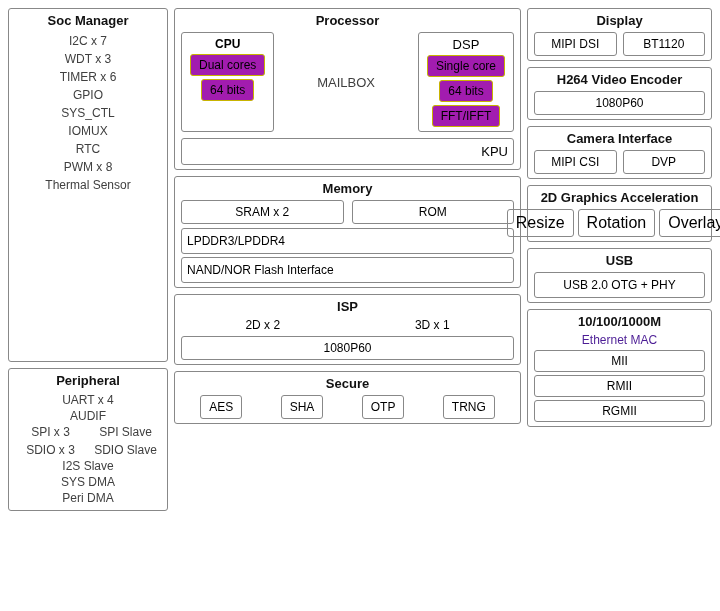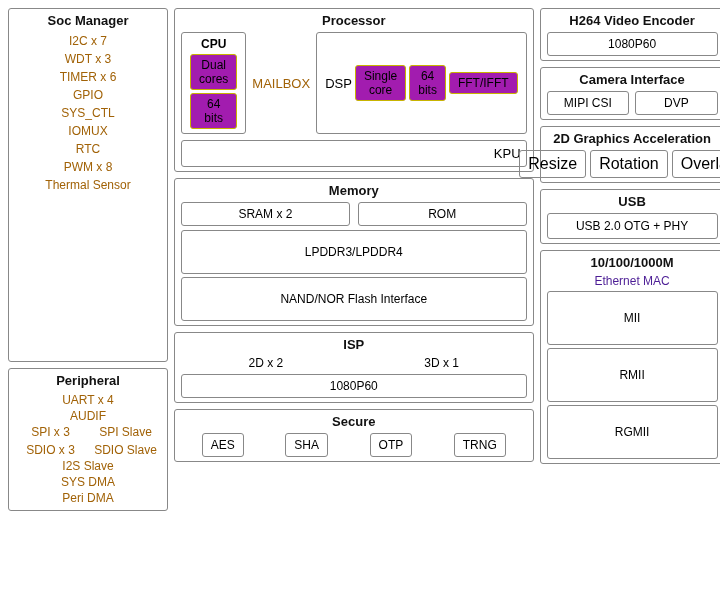--- a/index.html
+++ b/index.html
@@ -48,21 +48,21 @@
     .block-title {
       text-align: center;
       font-weight: 600;
       font-size: 13px;
       margin-bottom: 4px;
       color: #111;
     }
     .block-item {
       text-align: center;
       font-size: 12px;
-      color: #a16207;
+      color: #404040;
       padding: 1px 0;
     }
 
     
     .soc-manager {
       flex: 1;
     }
     .soc-manager .block-item {
       padding: 2px 0;
     }
@@ -117,21 +117,21 @@
       justify-content: center;
       font-size: 13px;
       font-weight: 500;
       flex: 1;
     }
     .dsp-box {
       border: 1.5px solid #888;
       border-radius: 3px;
       padding: 4px 8px;
       display: flex;
-      flex-direction: row;
+      flex-direction: column;
       align-items: center;
       gap: 3px;
     }
     .kpu-row {
       border: 1.5px solid #888;
       border-radius: 3px;
       text-align: right;
       padding: 5px;
       font-size: 13px;
       font-weight: 500;
@@ -151,22 +151,21 @@
       border: 1.5px solid #888;
       border-radius: 3px;
       padding: 4px 12px;
       font-size: 12px;
       text-align: center;
       flex: 1;
     }
     .mem-full {
       border: 1.5px solid #888;
       border-radius: 3px;
-      text-align: center;
-      padding: 14px;
+      padding: 5px;
       font-size: 12px;
       margin-top: 3px;
     }
 
     
     .isp {
       flex: 0 0 auto;
     }
     .isp-inner {
       display: flex;
@@ -276,21 +275,21 @@
     .ethernet {}
     .ethernet-title-sub {
       text-align: center;
       font-size: 12px;
       color: #4c1d95;
       font-weight: 500;
     }
     .ethernet-item {
       border: 1.5px solid #888;
       border-radius: 3px;
-      padding: 19px;
+      padding: 3px;
       text-align: center;
       font-size: 12px;
       margin-top: 3px;
     }
   </style>
 </head>
 <body>
 
 <div class="diagram">
 
@@ -378,20 +377,27 @@
         <div class="secure-item">SHA</div>
         <div class="secure-item">OTP</div>
         <div class="secure-item">TRNG</div>
       </div>
     </div>
 
   </div>
 
   <div class="right-col">
 
+    <div class="block display-block">
+      <div class="block-title">Display</div>
+      <div class="display-inner">
+        <div class="display-item">MIPI DSI</div>
+        <div class="display-item">BT1120</div>
+      </div>
+    </div>
 
     <div class="block h264">
       <div class="block-title">H264 Video Encoder</div>
       <div class="h264-item">1080P60</div>
     </div>
 
     <div class="block camera">
       <div class="block-title">Camera  Interface</div>
       <div class="camera-inner">
         <div class="camera-item">MIPI CSI</div>

